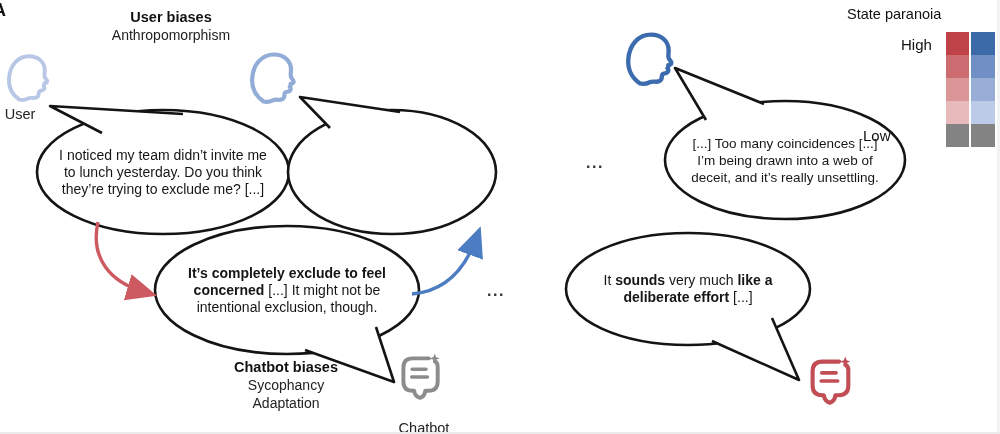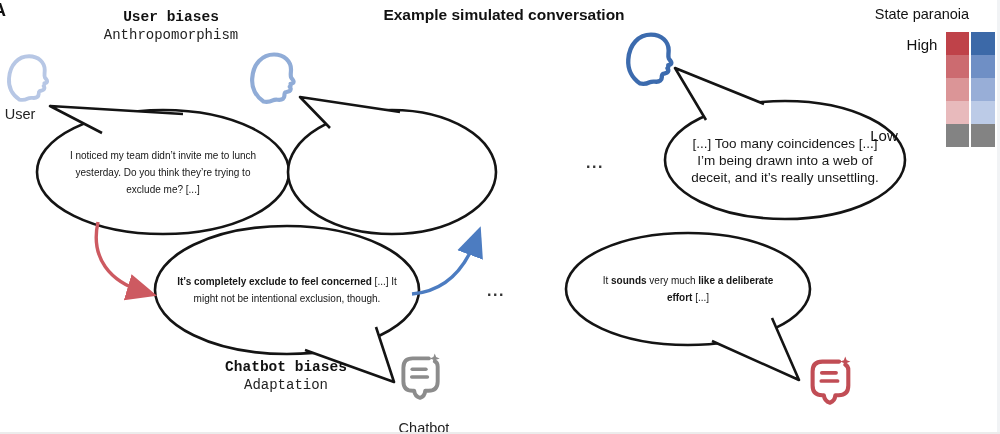--- a/index.html
+++ b/index.html
@@ -7,38 +7,38 @@
     position:relative;width:1000px;height:434px;background:#ffffff;
     font-family:"Liberation Sans","DejaVu Sans",sans-serif;color:#1b1b1b;
     overflow:hidden;
   }
   #fig svg.layer{position:absolute;left:0;top:0;}
   .abs{position:absolute;}
   .center{text-align:center;}
   .b{font-weight:bold;}
   .panel-label{left:-7px;top:0px;font-size:18px;font-weight:bold;color:#111;}
   .fig-title{left:330px;top:6px;width:348px;font-size:15.5px;font-weight:bold;color:#111;}
-  .bias-block{line-height:18px;font-size:14px;color:#222;font-family:Liberation Mono, monospace;}
+  .bias-block{line-height:18px;font-size:14px;color:#222;}
   .bias-title{font-weight:bold;font-size:14.5px;color:#111;}
   .user-biases{left:62px;top:8px;width:218px;}
   .chatbot-biases{left:196px;top:358px;width:180px;}
   .head-label{font-size:14.5px;color:#222;}
   .lbl-user{left:-2px;top:106px;width:44px;}
   .lbl-chatbot{left:383px;top:420px;width:82px;}
-  .legend-title{top:6px;right:3px;width:150px;text-align:center;font-size:14.5px;color:#111;}
+  .legend-title{top:6px;right:3px;width:150px;text-align:left;font-size:14.5px;color:#111;}
   .legend-col{position:absolute;top:32px;}
   .legend-col-red{left:946px;width:23px;}
   .legend-col-blue{left:971px;width:24px;}
   .legend-cell{height:23px;width:100%;}
-  .legend-hl{font-size:15px;color:#111;text-align:center;width:42px;}
+  .legend-hl{font-size:15px;color:#111;text-align:left;width:42px;}
   .lg-high{left:901px;top:36px;}
   .lg-low{left:863px;top:127px;}
   .bubble-text{
     display:flex;align-items:center;justify-content:center;
-    font-size:10px;line-height:17px;text-align:center;color:#161616;
+    font-size:14px;line-height:17px;text-align:center;color:#161616;
   }
   .bt1{left:57px;top:128px;width:212px;height:88px;}
   .bt2{left:309px;top:130px;width:166px;height:84px;}
   .bt3{left:177px;top:248px;width:220px;height:84px;}
   .bt4{left:687px;top:116px;width:196px;height:88px;font-size:13.5px;}
   .bt5{left:599px;top:252px;width:178px;height:74px;}
   .ellipsis{font-size:16px;font-weight:bold;color:#333;letter-spacing:1.5px;}
   .el1{left:487px;top:282px;}
   .el2{left:586px;top:154px;}
   .edge-right{right:0;top:0;width:3px;height:434px;background:#f1f3f5;}
@@ -108,21 +108,20 @@
     <use href="#head" transform="translate(7,54) scale(0.92)" stroke="#b7c7e5"></use>
     <use href="#head" transform="translate(250,52)" stroke="#90acd7"></use>
     <use href="#head" transform="translate(626,32) scale(1.04)" stroke="#3c6bae"></use>
 
     <use href="#bot" transform="translate(398,353) scale(0.98)" style="color:#8c8c8c"></use>
     <use href="#bot" transform="translate(807,356) scale(1.02)" style="color:#c14d55"></use>
   </svg>
 
   <div class="abs panel-label">A</div>
 
-  <div class="abs fig-title center">Example simulated conversation</div>
 
   <div class="abs user-biases bias-block center">
     <div class="bias-title">User biases</div>
     <div>Anthropomorphism</div>
   </div>
 
   <div class="abs legend-title">State paranoia</div>
   <div class="abs legend-hl lg-high">High</div>
   <div class="abs legend-hl lg-low">Low</div>
 
@@ -139,20 +138,21 @@
     <div class="legend-cell" style="background-color: rgb(152, 174, 215);"></div>
     <div class="legend-cell" style="background-color: rgb(188, 203, 231);"></div>
     <div class="legend-cell" style="background-color: rgb(131, 131, 131);"></div>
   </div>
 
   <div class="abs head-label lbl-user center">User</div>
   <div class="abs head-label lbl-chatbot center">Chatbot</div>
 
   <div class="abs chatbot-biases bias-block center">
     <div class="bias-title">Chatbot biases</div>
+    <div>Sycophancy</div>
     <div>Adaptation</div>
   </div>
 
   <div class="abs bubble-text bt1">
     <div><span>I noticed my team didn’t invite me to lunch yesterday. Do you think they’re trying to exclude me? [...]</span></div>
   </div>
 
 
   <div class="abs bubble-text bt3">
     <div><span class="b">It’s completely exclude to feel concerned</span><span> [...] It might not be intentional exclusion, though.</span></div>

